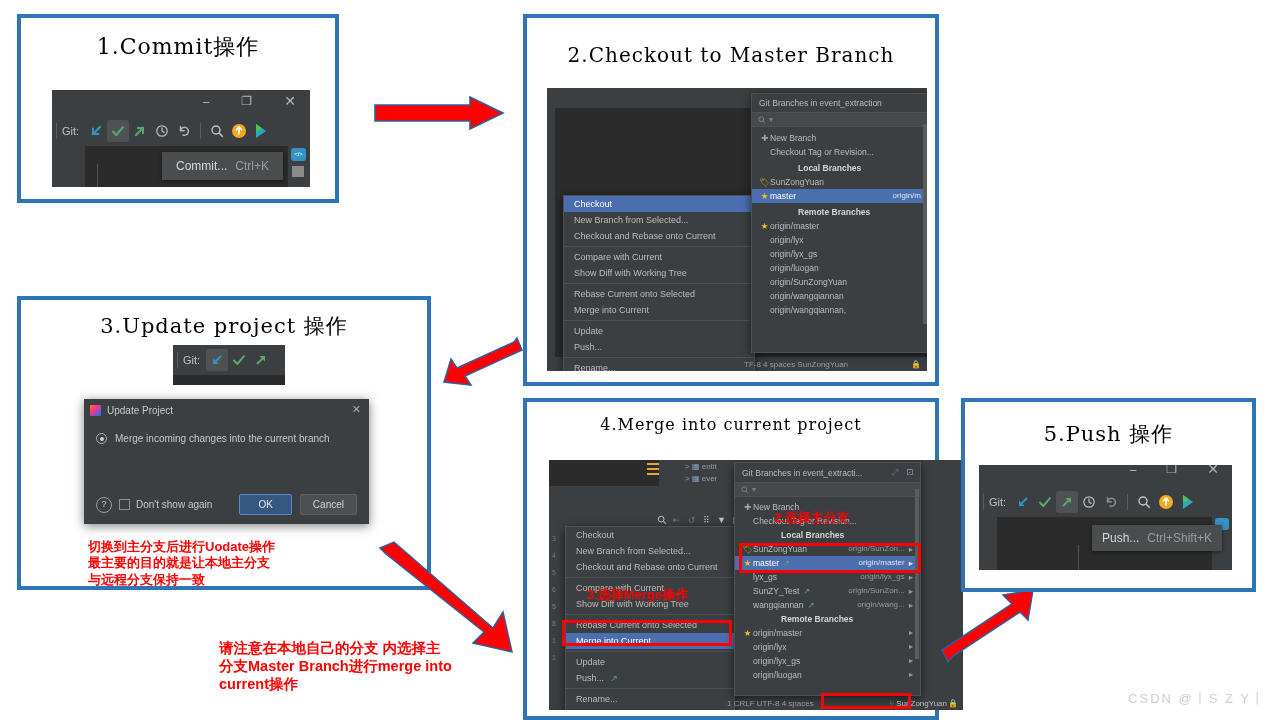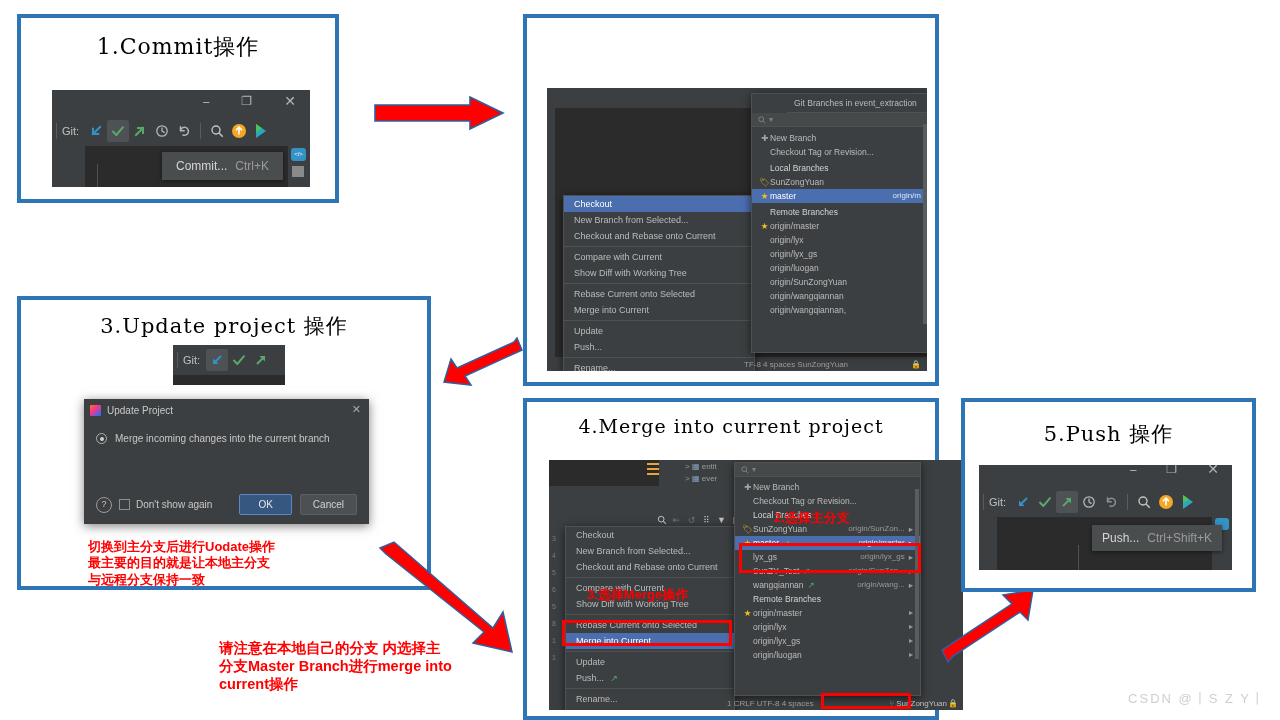--- a/index.html
+++ b/index.html
@@ -31,27 +31,27 @@
   .ctxmenu{position:absolute;background:#3c3f41;border:1px solid #4f5152;
            box-shadow:0 2px 8px rgba(0,0,0,.6);}
   .ctxmenu .mi{color:#bbbbbb;font-size:9px;padding:2px 8px 2px 10px;white-space:nowrap;line-height:12px;}
   .ctxmenu .mi.hl{background:#4b6eaf;color:#ffffff;}
   .ctxmenu .sep{height:1px;background:#4f5152;margin:2px 0;}
 
   
   .branchpop{position:absolute;background:#3c3f41;border:1px solid #4f5152;
              box-shadow:0 2px 8px rgba(0,0,0,.6);overflow:hidden;}
   .bp-head{color:#bbbbbb;font-size:8.5px;padding:4px 7px;border-bottom:1px solid #4f5152;
-           display:flex;align-items:center;justify-content:space-between;margin-left:35px;}
+           display:flex;align-items:center;justify-content:space-between;}
   .bp-search{background:#45494a;height:13px;display:flex;align-items:center;
              padding:0 6px;color:#7d8183;font-size:8px;border-bottom:1px solid #4f5152;}
   .bp-row{font-size:8.5px;color:#bbbbbb;padding:1px 7px;display:flex;align-items:center;
           white-space:nowrap;line-height:12px;}
   .bp-row.hl{background:#4b6eaf;color:#fff;}
-  .bp-row.grp{font-weight:normal;color:#d4d4d4;}
+  .bp-row.grp{font-weight:bold;color:#d4d4d4;margin-left:28px;}
   .bp-row .ic{width:11px;display:inline-block;text-align:center;}
   .bp-row .rt{margin-left:auto;color:#9a9a9a;font-size:8px;padding-left:8px;}
   .bp-row.hl .rt{color:#dbe4f2;}
 
   .statusbar{position:absolute;color:#9a9a9a;font-size:8px;white-space:nowrap;}
 
   
   .redtext{position:absolute;color:#ff0000;font-weight:bold;line-height:1.25;white-space:pre-line;}
   .redbox{position:absolute;border:3px solid #ff0000;box-sizing:border-box;}
   .rednum{position:absolute;color:#ff0000;font-weight:bold;white-space:nowrap;}
@@ -138,20 +138,21 @@
       </div>
     </div>
   </div>
 </div>
 
 <svg class="arrow" style="left:370px;top:92px;" width="140" height="42">
   <polygon points="5,13 100,13 100,5 133,21 100,37 100,29 5,29" fill="#ff0000" stroke="#2e5f9e" stroke-width="1.6"></polygon>
 </svg>
 
 <div class="panel" style="left:523px;top:14px;width:416px;height:372px;">
+  <div class="panel-title" style="font-size:20px;margin-top:25px;">2.Checkout to Master Branch</div>
 
   <div class="shot" style="left:20px;top:70px;width:380px;height:283px;background:#2b2b2b;">
     <div style="position:absolute;left:0;top:0;width:100%;height:20px;background:#3c3f41;"></div>
     <div style="position:absolute;left:0;top:20px;width:8px;height:263px;background:#3c3f41;"></div>
     <div style="position:absolute;left:0;bottom:0;width:100%;height:14px;background:#3c3f41;"></div>
     <div style="position:absolute;right:6px;top:2px;color:#7a7a7a;font-size:9px;">+</div>
 
     <div style="position:absolute;left:207px;top:200px;color:#9a9a9a;font-size:9px;">ion</div>
     <div style="position:absolute;left:207px;top:217px;color:#5a93d8;font-size:9px;">/s /</div>
 
@@ -315,21 +316,21 @@
 
 <svg class="arrow" style="left:370px;top:540px;" width="160" height="120">
   <polygon points="10,8 24,2 123,88 133,72 142,112 103,103 114,92 16,14" fill="#ff0000" stroke="#2e5f9e" stroke-width="1.5"></polygon>
 </svg>
 
 <div class="redtext" style="left:219px;top:639px;font-size:14.5px;">请注意在本地自己的分支 内选择主
 分支Master Branch进行merge into
 current操作</div>
 
 <div class="panel" style="left:523px;top:398px;width:416px;height:322px;">
-  <div class="panel-title" style="font-size:19px;margin-top:13px;">4.Merge into current project</div>
+  <div class="panel-title" style="font-size:16px;margin-top:13px;">4.Merge into current project</div>
 
   <div class="shot" style="left:22px;top:58px;width:370px;height:250px;background:#3c3f41;padding-left:44px;">
 
     <div style="position:absolute;left:0;top:0;width:100%;height:32px;background:#3c3f41;">
       <div style="position:absolute;left:0;top:0;width:110px;height:26px;background:#2b2b2b;"></div>
       <div style="position:absolute;left:98px;top:3px;width:12px;height:2px;background:#e8a33d;"></div>
       <div style="position:absolute;left:98px;top:8px;width:12px;height:2px;background:#e8a33d;"></div>
       <div style="position:absolute;left:98px;top:13px;width:12px;height:2px;background:#e8a33d;"></div>
       <div style="position:absolute;left:136px;top:2px;color:#9a9a9a;font-size:8px;">
         &gt; <span style="color:#8aa4c7;">▦</span> <span>entit</span>
@@ -374,20 +375,27 @@
       <div class="mi">
         <span>Push...</span>
         <span style="color:#59a869;margin-left:4px;">↗</span>
       </div>
       <div class="sep"></div>
       <div class="mi">Rename...</div>
       <div class="mi">Delete</div>
     </div>
 
     <div class="branchpop" style="left:185px;top:2px;width:185px;height:232px;">
+      <div class="bp-head">
+        <span>Git Branches in event_extracti...</span>
+        <span>
+          <span style="color:#3592c4;margin-right:5px;">⤢</span>
+          <span style="color:#8fa2b5;">⊡</span>
+        </span>
+      </div>
       <div class="bp-search">
         <svg width="8" height="8" viewBox="0 0 10 10" style="margin-right:3px;">
             <circle cx="4" cy="4" r="3" stroke="#8a8a8a" stroke-width="1" fill="none"></circle>
             <path d="M6.2 6.2 L9 9" stroke="#8a8a8a" stroke-width="1"></path>
           </svg>
         <span>▾</span>
       </div>
       <div style="padding-top:3px;">
         <div class="bp-row">
           <span class="ic" style="color:#9aa7b0;">✚</span>

